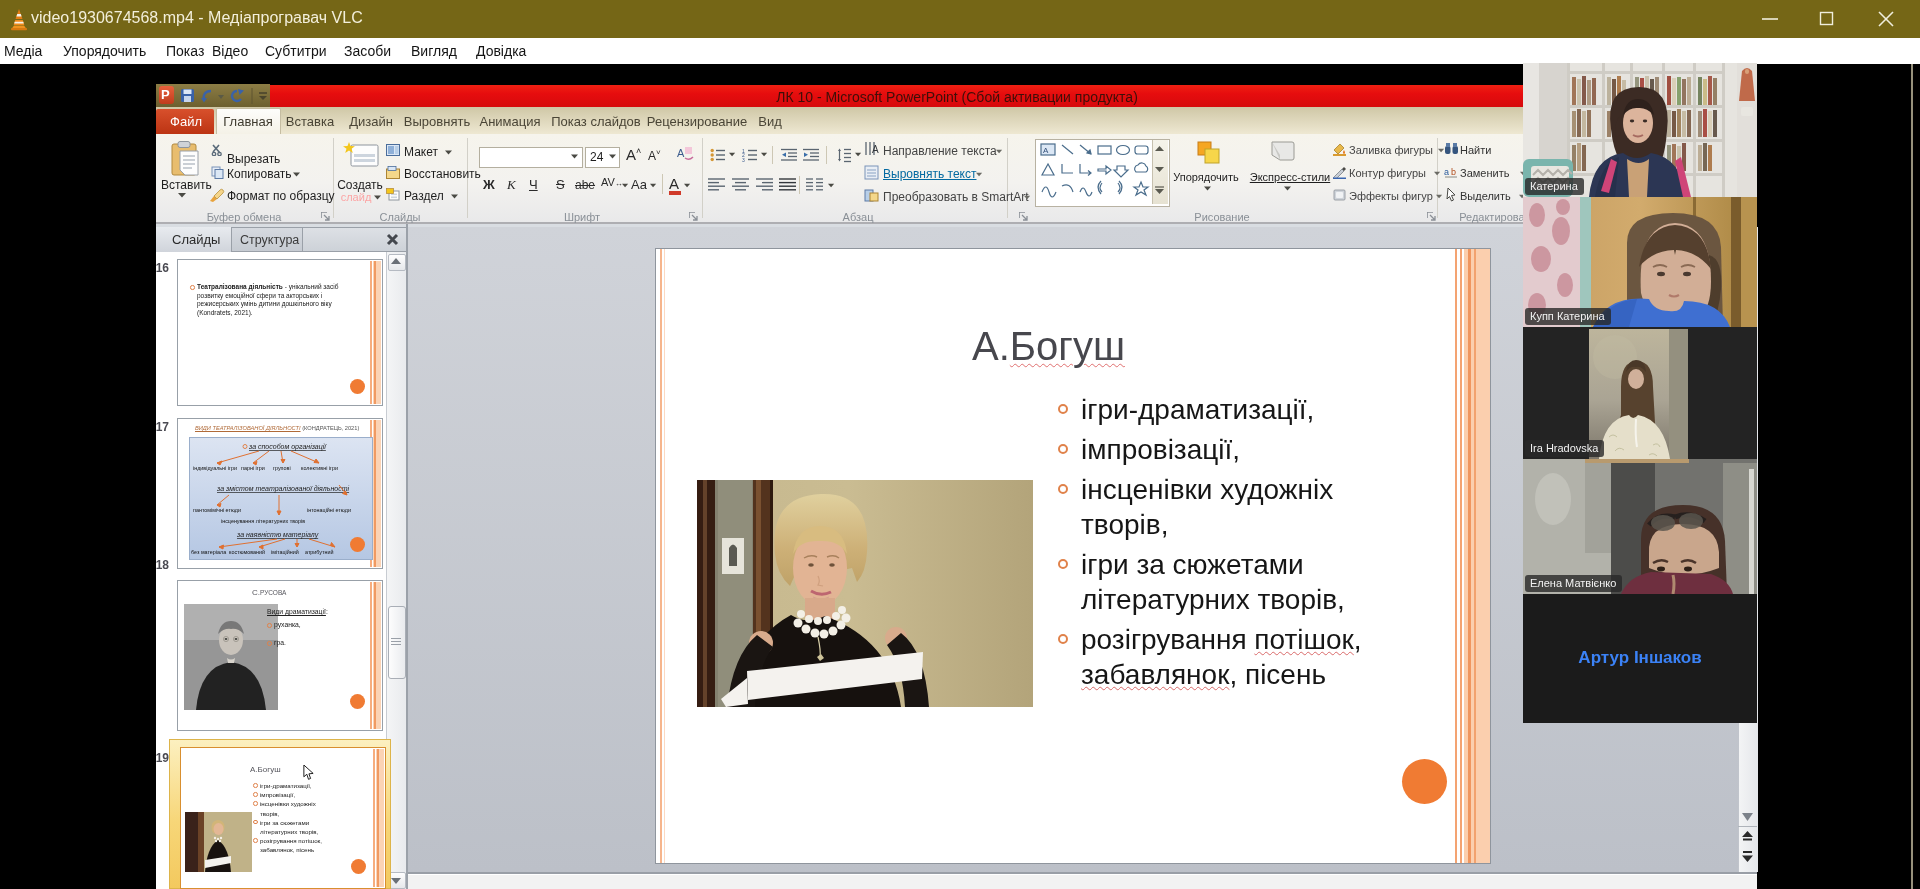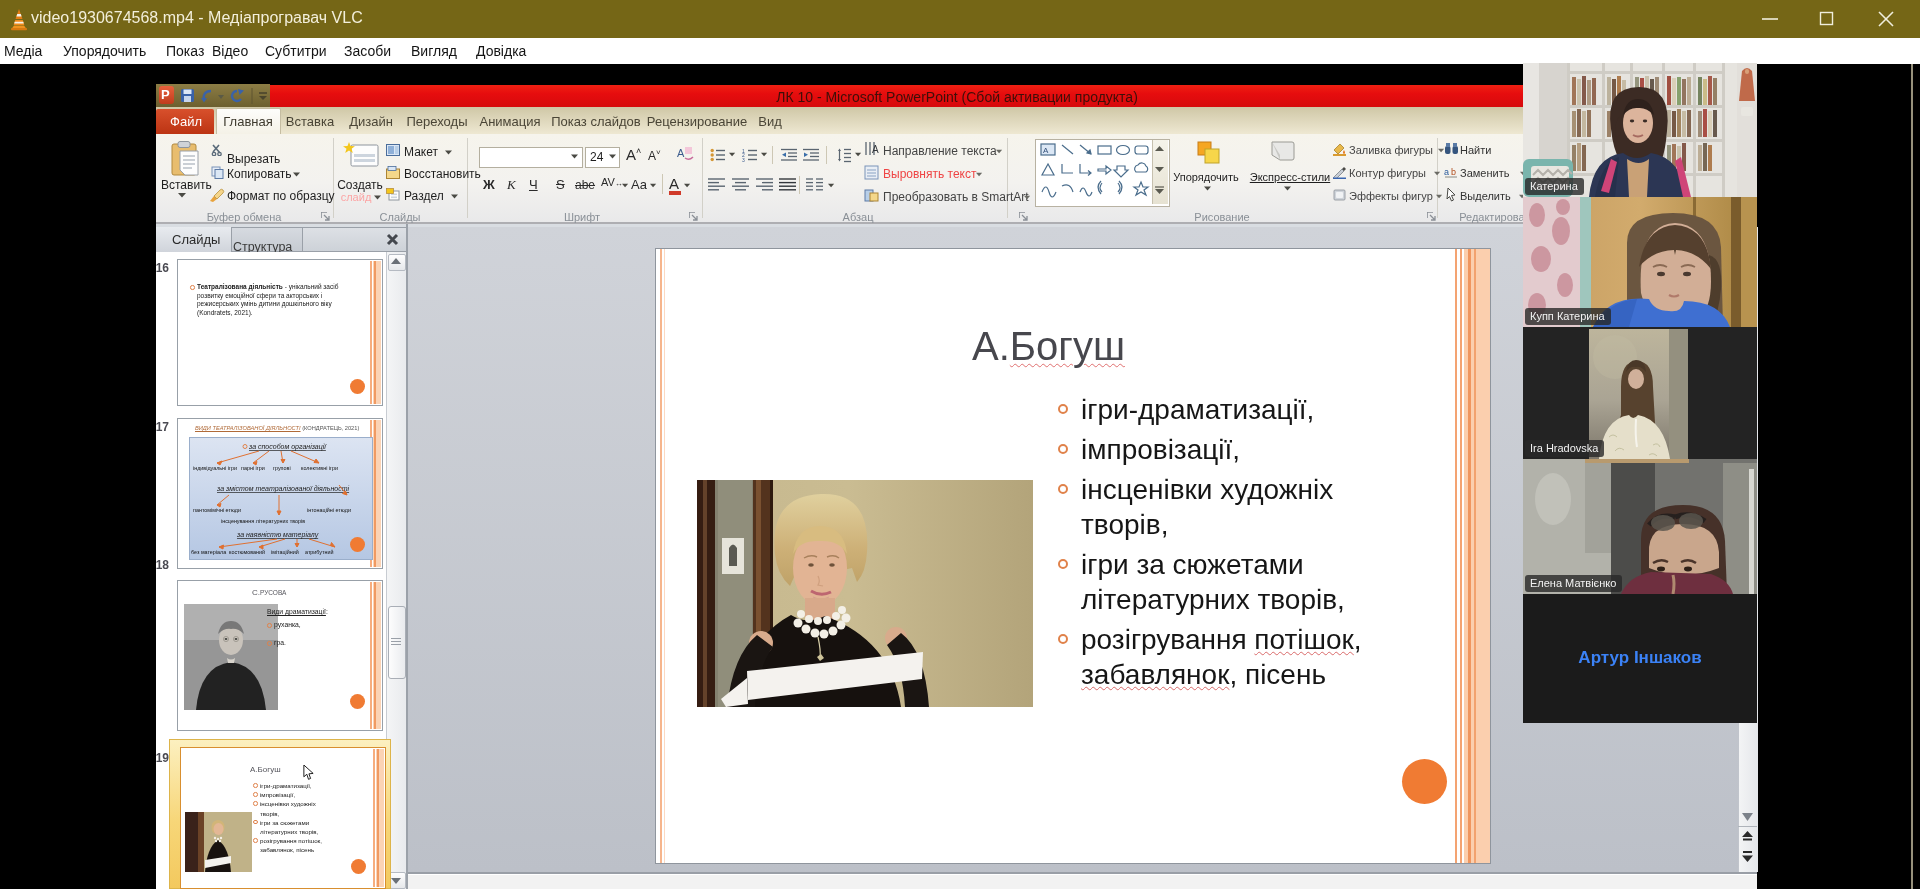--- a/index.html
+++ b/index.html
@@ -62,21 +62,21 @@
 </svg>
 
 <div class="a" style="left:156px;top:107px;width:1601px;height:27px;background:linear-gradient(#cfc7a6,#eee8d2);"></div>
 <div class="a" style="left:156px;top:109px;width:58px;height:25px;background:linear-gradient(#d8502c,#bc3413);border-radius:2px 2px 0 0;"></div>
 <div class="a nw" style="left:186px;top:114px;transform:translateX(-50%);font-size:13px;color:#fff;">Файл</div>
 <div class="a" style="left:216px;top:108px;width:63px;height:26px;background:linear-gradient(#fdfdfb,#f4f1e6);border:1px solid #c5bda2;border-bottom:none;border-radius:2px 2px 0 0;"></div>
 <div class="a nw" style="left:248px;top:114px;transform:translateX(-50%);font-size:13px;color:#3e3a2e;">Главная</div>
 <div class="a nw" id="tabs" style="left:0;top:114px;font-size:13px;color:#4a4536;">
   <span class="a" style="left:310px;transform:translateX(-50%)">Вставка</span>
   <span class="a" style="left:371px;transform:translateX(-50%)">Дизайн</span>
-  <span class="a" style="left:437px;transform:translateX(-50%)">Переходы</span>
+  <span class="a" style="left:437px;transform:translateX(-50%)">Выровнять</span>
   <span class="a" style="left:510px;transform:translateX(-50%)">Анимация</span>
   <span class="a" style="left:596px;transform:translateX(-50%)">Показ слайдов</span>
   <span class="a" style="left:697px;transform:translateX(-50%)">Рецензирование</span>
   <span class="a" style="left:770px;transform:translateX(-50%)">Вид</span>
 </div>
 
 <div class="a" id="ribbon" style="left:156px;top:134px;width:1601px;height:88px;background:linear-gradient(#f6f4ec,#f3f2ef 55%,#e9e9ea);"></div>
 <div class="a" style="left:156px;top:222px;width:1601px;height:2px;background:#aeaeb2;"></div>
 <div class="a" style="left:156px;top:224px;width:1601px;height:3px;background:#d9dde2;"></div>
 
@@ -348,21 +348,21 @@
     <polygon points="0,0.5 7,0.5 3.5,4.5" fill="#6a6a64"></polygon>
   </svg>
 <svg class="a" style="left:864px;top:165px" width="15" height="15" viewBox="0 0 15 15">
   <rect x="1" y="1" width="13" height="13" fill="#e9eef5" stroke="#7a93b8" stroke-width="1"></rect>
   <g stroke="#9ab0cc" stroke-width="1.2">
       <line x1="3" y1="5" x2="12" y2="5"></line>
       <line x1="3" y1="8" x2="12" y2="8"></line>
       <line x1="3" y1="11" x2="12" y2="11"></line>
     </g>
 </svg>
-<div class="a nw" style="left:883px;top:167px;font-size:12px;color:#ef4444;">Выровнять текст</div>
+<div class="a nw" style="left:883px;top:167px;font-size:12px;color:#0369a1;text-decoration:underline;">Выровнять текст</div>
 <svg class="a" style="left:976px;top:172px" width="7" height="5" viewBox="0 0 8 5">
     <polygon points="0,0.5 7,0.5 3.5,4.5" fill="#6a6a64"></polygon>
   </svg>
 <svg class="a" style="left:864px;top:188px" width="15" height="15" viewBox="0 0 15 15">
   <rect x="1" y="2" width="8" height="11" fill="#b8cfe8" stroke="#5d7ba6" stroke-width="1"></rect>
   <rect x="6" y="5" width="8" height="8" fill="#f4d78a" stroke="#ab8434" stroke-width="1"></rect>
 </svg>
 <div class="a nw" style="left:883px;top:190px;font-size:12px;color:#444;">Преобразовать в SmartArt</div>
 <svg class="a" style="left:1024px;top:195px" width="7" height="5" viewBox="0 0 8 5">
     <polygon points="0,0.5 7,0.5 3.5,4.5" fill="#6a6a64"></polygon>
@@ -468,21 +468,21 @@
 </svg>
 <div class="a nw" style="left:1460px;top:190px;font-size:11px;color:#333;">Выделить</div>
 <svg class="a" style="left:1519px;top:194px" width="7" height="5" viewBox="0 0 8 5">
     <polygon points="0,0.5 7,0.5 3.5,4.5" fill="#6a6a64"></polygon>
   </svg>
 
 <div class="a" style="left:156px;top:227px;width:252px;height:25px;background:linear-gradient(#e8ebef,#d0d4db);"></div>
 <div class="a" style="left:231px;top:227px;width:72px;height:25px;background:linear-gradient(#d6dae0,#c6cbd2);border:1px solid #9aa0a8;box-sizing:border-box;"></div>
 <div class="a" style="left:303px;top:227px;width:105px;height:25px;background:linear-gradient(#dde0e5,#cdd2d8);border-top:1px solid #9aa0a8;border-bottom:1px solid #9aa0a8;box-sizing:border-box;"></div>
 <div class="a nw" style="left:172px;top:232px;font-size:13px;color:#2a2a2a;">Слайды</div>
-<div class="a nw" style="left:233px;top:233px;font-size:12.5px;color:#3a3a3a;margin-top:7px;">Структура</div>
+<div class="a nw" style="left:240px;top:233px;font-size:12.5px;color:#3a3a3a;">Структура</div>
 <svg class="a" style="left:385px;top:232px" width="15" height="15" viewBox="0 0 15 15">
  <path d="M3 3 L12 12 M12 3 L3 12" stroke="#44484e" stroke-width="3"></path>
 </svg>
 
 <div class="a" style="left:156px;top:252px;width:230px;height:637px;background:#fff;"></div>
 
 <div class="a" style="left:386px;top:252px;width:20px;height:637px;background:linear-gradient(90deg,#f4f5f6,#e8eaed);border-left:1px solid #c8ccd2;"></div>
 <div class="a" style="left:388px;top:254px;width:16px;height:15px;background:linear-gradient(#fefefe,#e6e8eb);border:1px solid #b5bac2;border-radius:2px;"></div>
 <svg class="a" style="left:391px;top:258px" width="10" height="7" viewBox="0 0 10 7">
     <polygon points="5,0 10,6 0,6" fill="#6a7077"></polygon>

